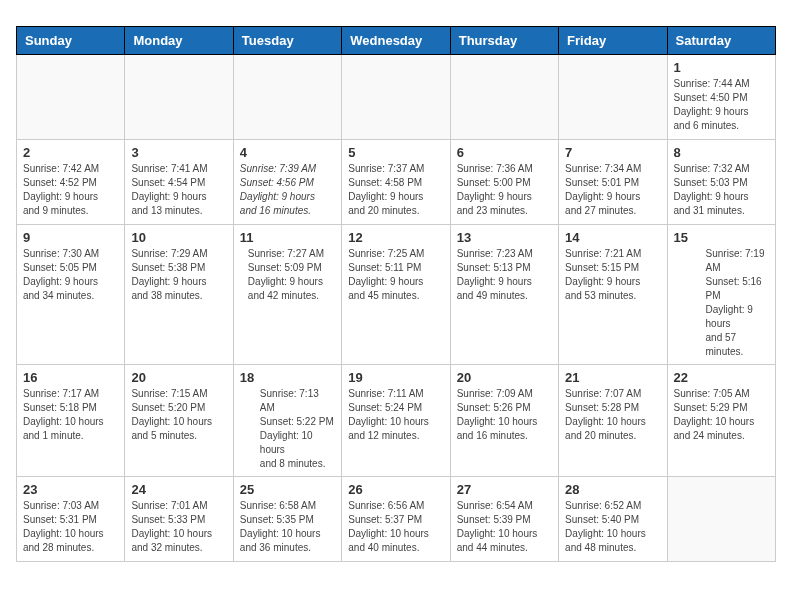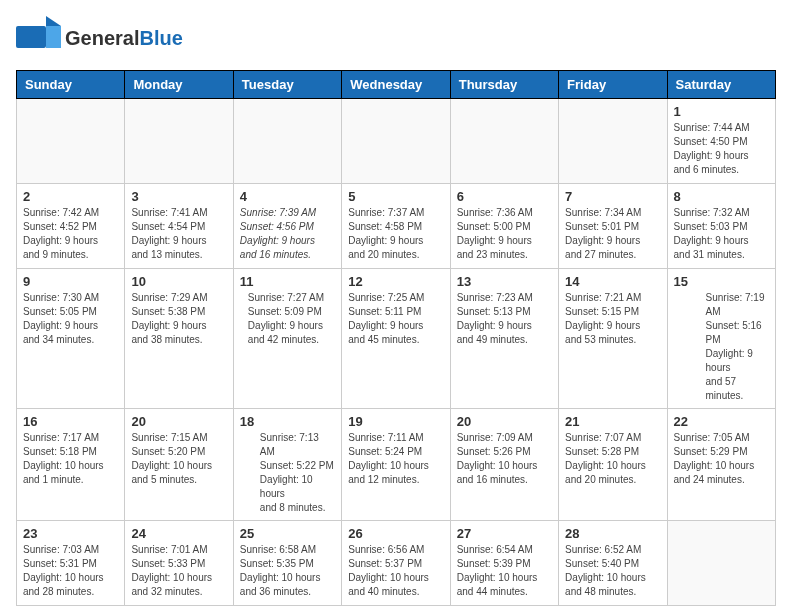--- a/index.html
+++ b/index.html
@@ -72,34 +72,20 @@
     .logo-container {
       display: flex;
       align-items: center;
       gap: 4px;
     }
   </style>
 </head>
 <body>
 
 <div class="header-area">
-  <div class="logo-container">
-    <div>
-      <svg width="45" height="40" viewBox="0 0 45 40">
-        <rect x="0" y="10" width="30" height="22" rx="2" fill="#1a6cb5"></rect>
-        <polygon points="30,10 45,10 45,32 30,32" fill="#4da6e8"></polygon>
-        <polygon points="30,0 45,10 30,10" fill="#1a6cb5"></polygon>
-      </svg>
-    </div>
-    <div>
-      <div style="font-size:20px;font-weight:bold;line-height:1.1;">
-        <span style="color:#333;">General</span><span style="color:#1a6cb5;">Blue</span>
-      </div>
-    </div>
-  </div>
 </div>
 
 <table class="calendar-table">
   <thead>
     <tr>
     <th>Sunday</th>
         <th>Monday</th>
         <th>Tuesday</th>
         <th>Wednesday</th>
         <th>Thursday</th>

